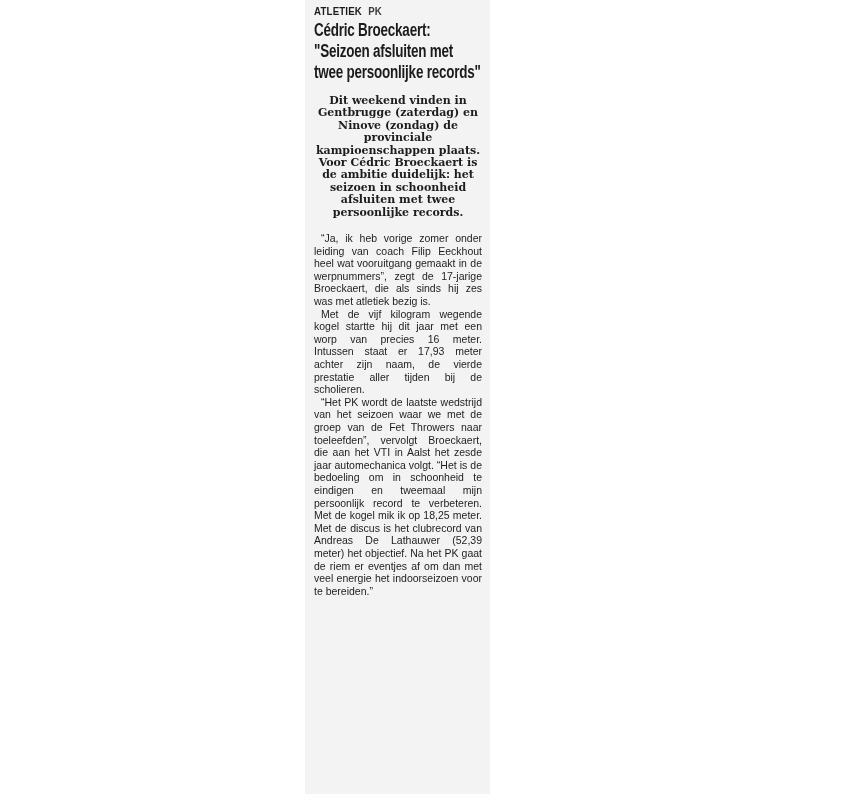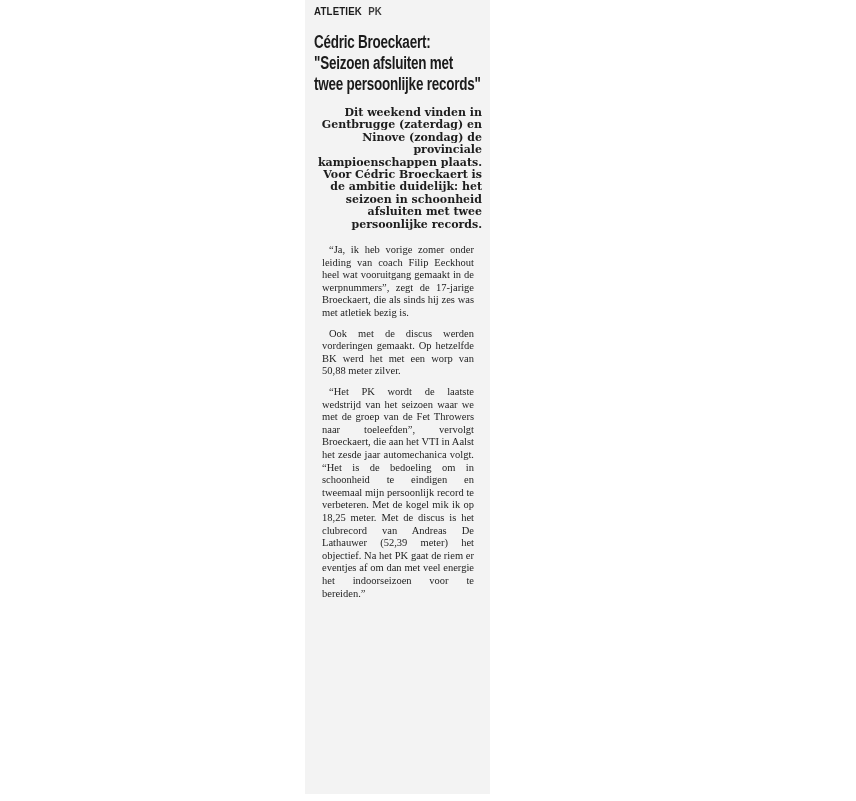--- a/index.html
+++ b/index.html
@@ -33,21 +33,21 @@
     margin: 1px 0 0 0;
     transform: scaleX(0.88);
     transform-origin: 0 0;
     white-space: nowrap;
   }
   .kicker .tag {
     margin-left: 7px;
     color: #3a3a3a;
   }
   .headline-wrap {
-    margin-top: 14px;
+    margin-top: 2px;
     height: 66px;
     overflow: visible;
   }
   .headline {
     display: inline-block;
     font-family: "Liberation Sans", sans-serif;
     font-weight: bold;
     font-size: 17.5px;
     line-height: 21px;
     letter-spacing: -0.3px;
@@ -57,28 +57,28 @@
     transform: scaleX(0.77);
     transform-origin: 0 0;
   }
   .intro {
     margin-top: 9px;
     font-family: "DejaVu Serif", serif;
     font-weight: bold;
     font-size: 11px;
     line-height: 12.4px;
     color: #1d1d1d;
-    text-align: right;
+    text-align: center;
   }
   .body-text {
     margin-top: 13px;
   }
   .body-text p {
-    margin: 8px;
-    font-family: Liberation Serif, serif;
+    margin: 0;
+    font-family: Liberation Sans, sans-serif;
     font-size: 10.5px;
     line-height: 12.6px;
     color: #1d1d1d;
     text-align: justify;
     text-indent: 7px;
   }
 </style>
 </head>
 <body>
 
@@ -92,18 +92,18 @@
     <div class="headline-wrap">
       <h1 class="headline" style="margin:0; font-size:17.5px;">Cédric Broeckaert:
 "Seizoen afsluiten met
 twee persoonlijke records"</h1>
     </div>
 
     <div class="intro">Dit weekend vinden in Gentbrugge (zaterdag) en Ninove (zondag) de provinciale kampioenschappen plaats. Voor Cédric Broeckaert is de ambitie duidelijk: het seizoen in schoonheid afsluiten met twee persoonlijke records.</div>
 
     <div class="body-text">
       <p>“Ja, ik heb vorige zomer onder leiding van coach Filip Eeckhout heel wat vooruitgang gemaakt in de werpnummers”, zegt de 17-jarige Broeckaert, die als sinds hij zes was met atletiek bezig is.</p>
-      <p>Ook met de discus werden vorderingen gemaakt. Op hetzelfde BK werd het met een worp van 50,88 meter zilver.</p>
+      <p>Met de vijf kilogram wegende kogel startte hij dit jaar met een worp van precies 16 meter. Intussen staat er 17,93 meter achter zijn naam, de vierde prestatie aller tijden bij de scholieren.</p>
       <p><span>“Het PK wordt de laatste wedstrijd van het seizoen waar we met de groep van de Fet Throwers naar toeleefden”, vervolgt Broeckaert, die aan het VTI in Aalst het zesde jaar automechanica volgt. “Het is de bedoeling om in schoonheid te eindigen en tweemaal mijn persoonlijk record te verbeteren. Met de kogel mik ik op 18,25 meter. Met de discus is het clubrecord van Andreas De Lathauwer (52,39 meter) het objectief. Na het PK gaat de riem er eventjes af om dan met veel energie het indoorseizoen voor te bereiden.”</span> </p>
     </div>
 
   </div>
 </div>
 
 </body></html>

